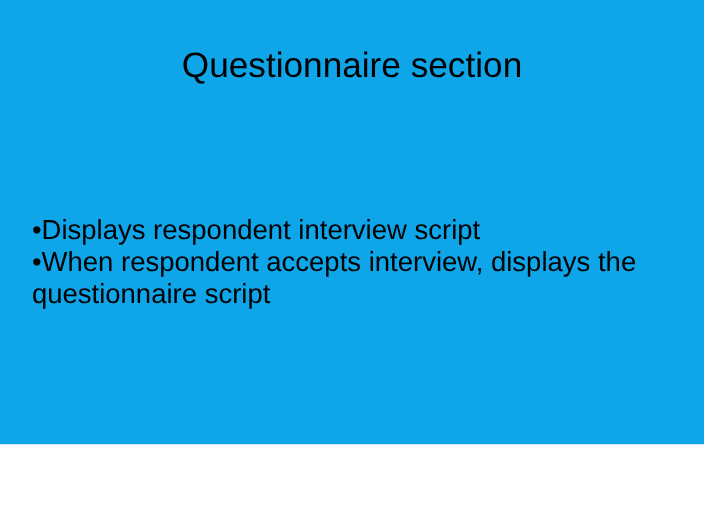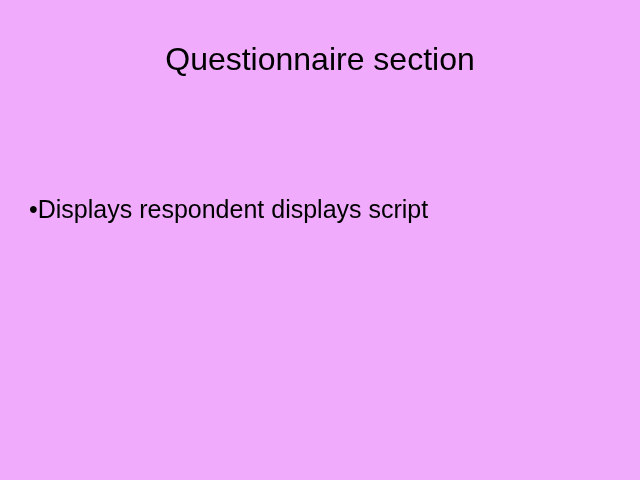--- a/index.html
+++ b/index.html
@@ -6,22 +6,22 @@
     margin: 0;
     padding: 0;
     background: #ffffff;
   }
   body {
     font-family: "Liberation Sans", sans-serif;
   }
   #slide {
     position: relative;
     width: 640px;
-    height: 480px;
-    background: #f0abfc;
+    height: 404px;
+    background: #0ea5e9;
     overflow: hidden;
   }
   #slide-title {
     position: absolute;
     left: 0;
     top: 39px;
     width: 640px;
     text-align: center;
     font-size: 32px;
     line-height: 40px;
@@ -50,19 +50,20 @@
 </style>
 </head>
 <body>
 
 <div id="slide">
 
   <div id="slide-title">Questionnaire section</div>
 
   <div id="body-block">
 
-    <div class="bullet-line"><span class="bullet-glyph">•</span><span>Displays respondent displays script</span></div>
+    <div class="bullet-line"><span class="bullet-glyph">•</span><span>Displays respondent interview script</span></div>
 
 
+    <div class="bullet-line"><span class="bullet-glyph">•</span><span>When respondent accepts interview, displays the questionnaire script</span></div>
 
   </div>
 
 </div>
 
 </body></html>

